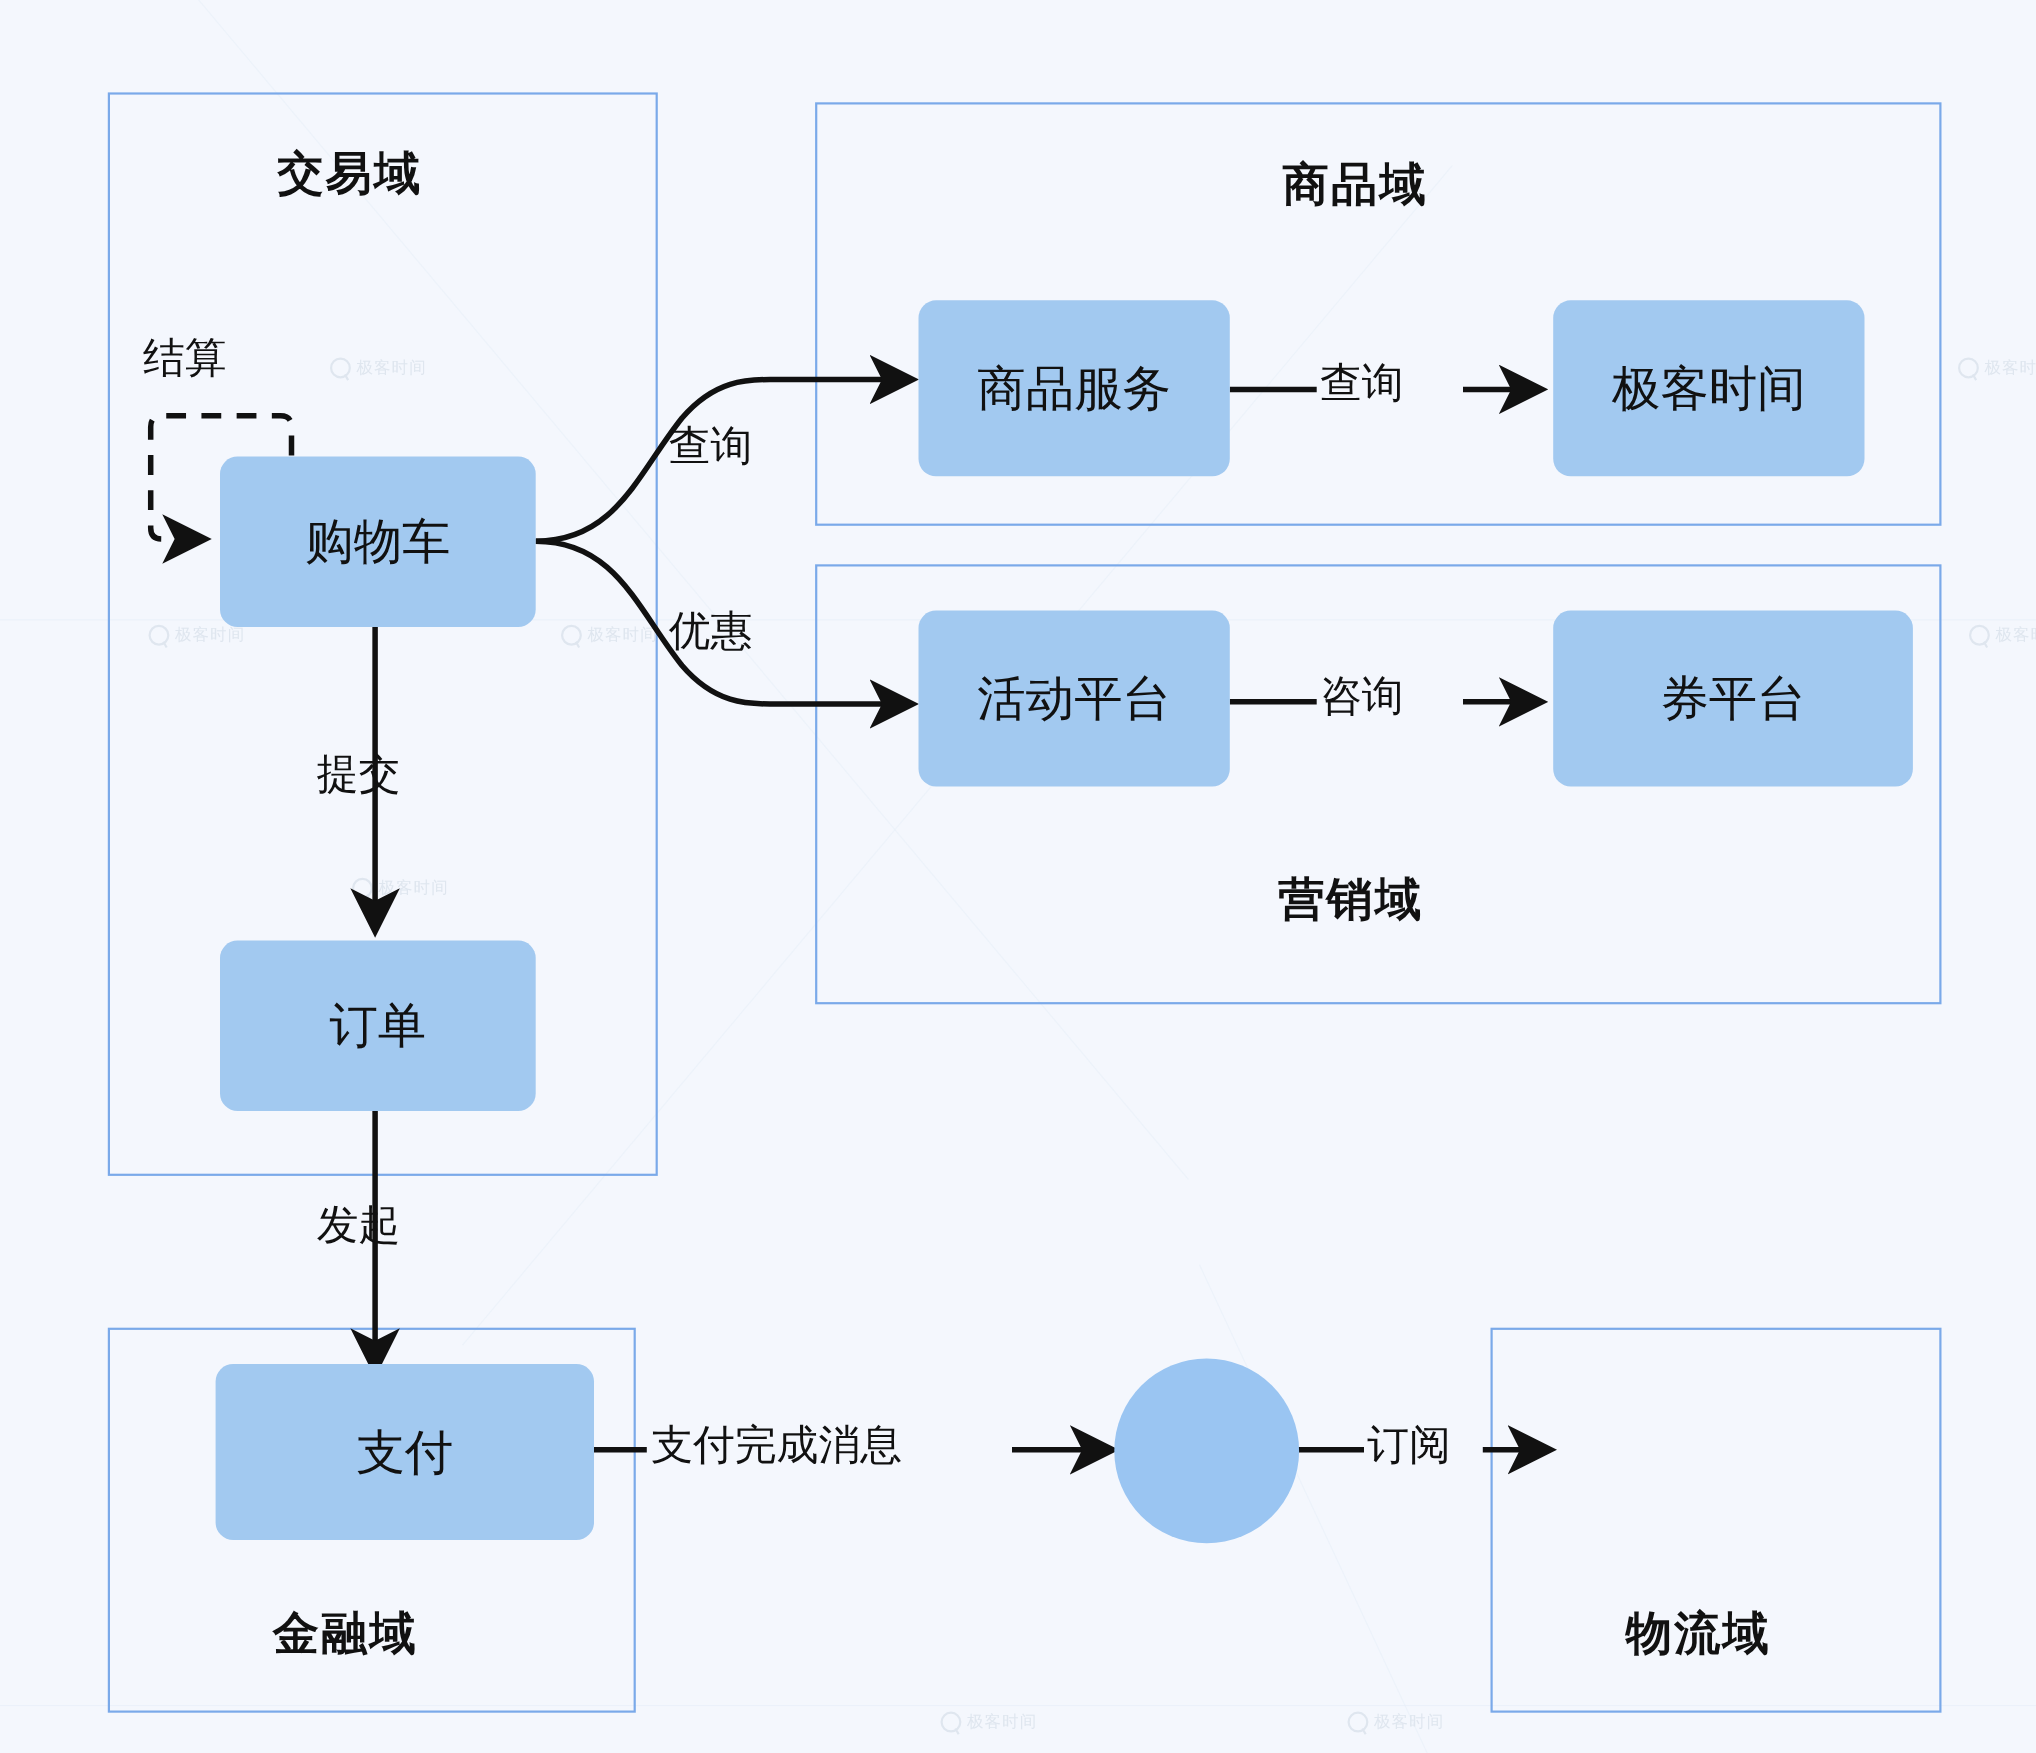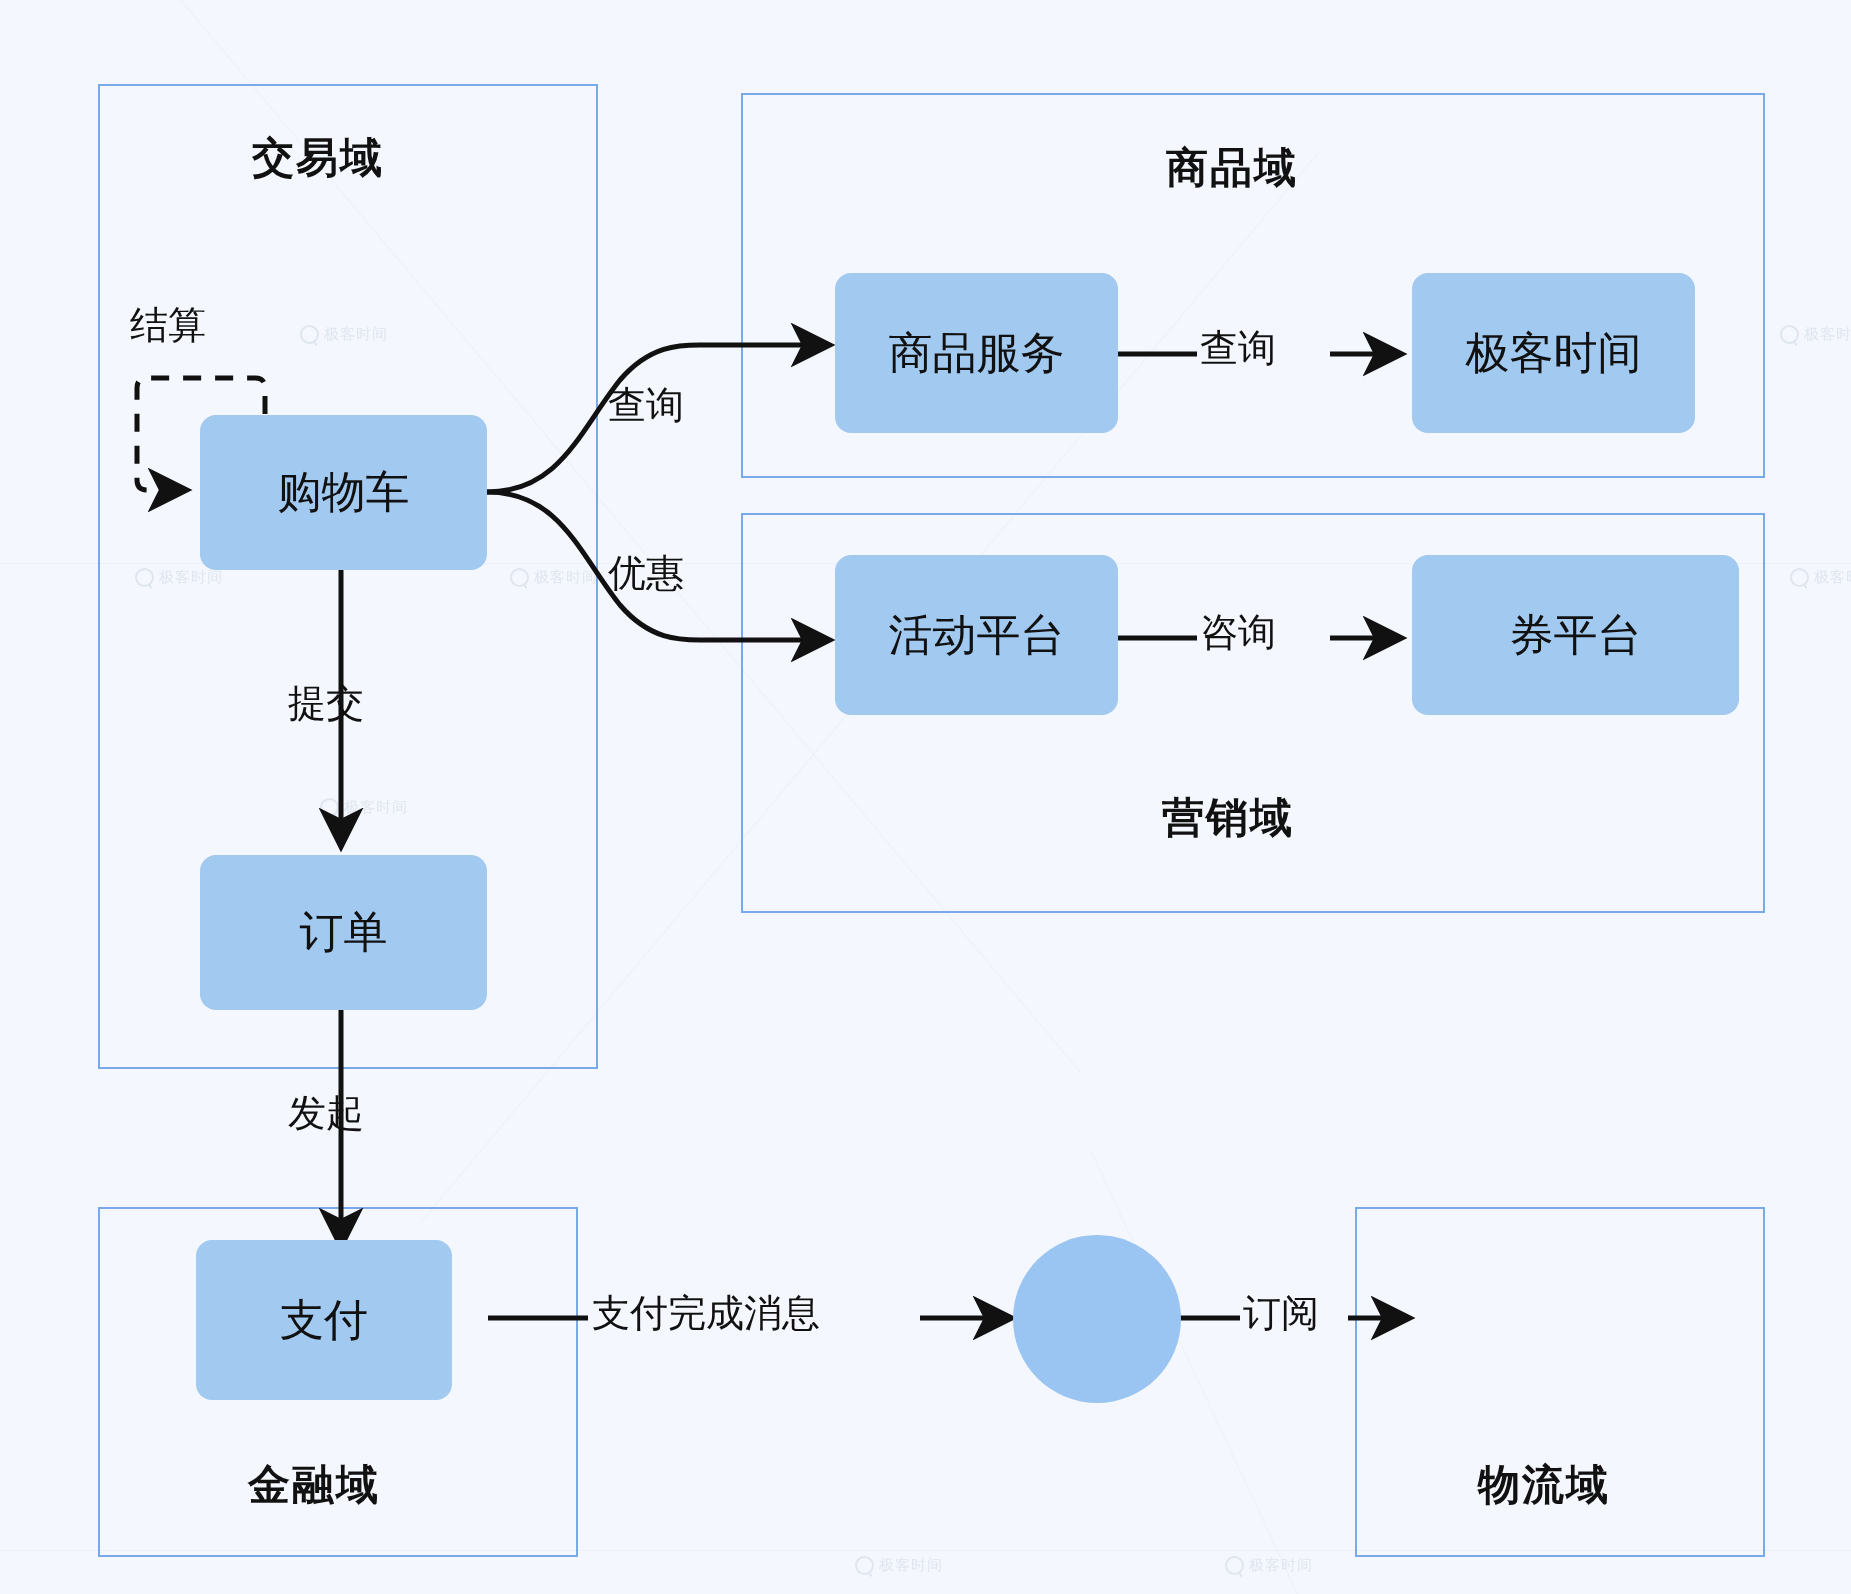--- a/index.html
+++ b/index.html
@@ -249,21 +249,21 @@
   </div>
 
   <div class="node" style="left:835px; top:555px; width:283px; height:160px; font-size:44px;">
     <span>活动平台</span>
   </div>
 
   <div class="node" style="left:1412px; top:555px; width:327px; height:160px; font-size:44px;">
     <span>券平台</span>
   </div>
 
-  <div class="node" style="left:196px; top:1240px; width:256px; height:160px; font-size:44px;">
+  <div class="node" style="left:196px; top:1240px; width:344px; height:160px; font-size:44px;">
     <span>支付</span>
   </div>
 
   <div class="node circle" style="left:1013px; top:1235px; width:168px; height:168px;">
     <span></span>
   </div>
 
 
   <div class="elabel" style="left:130px; top:300px;">结算</div>
 

